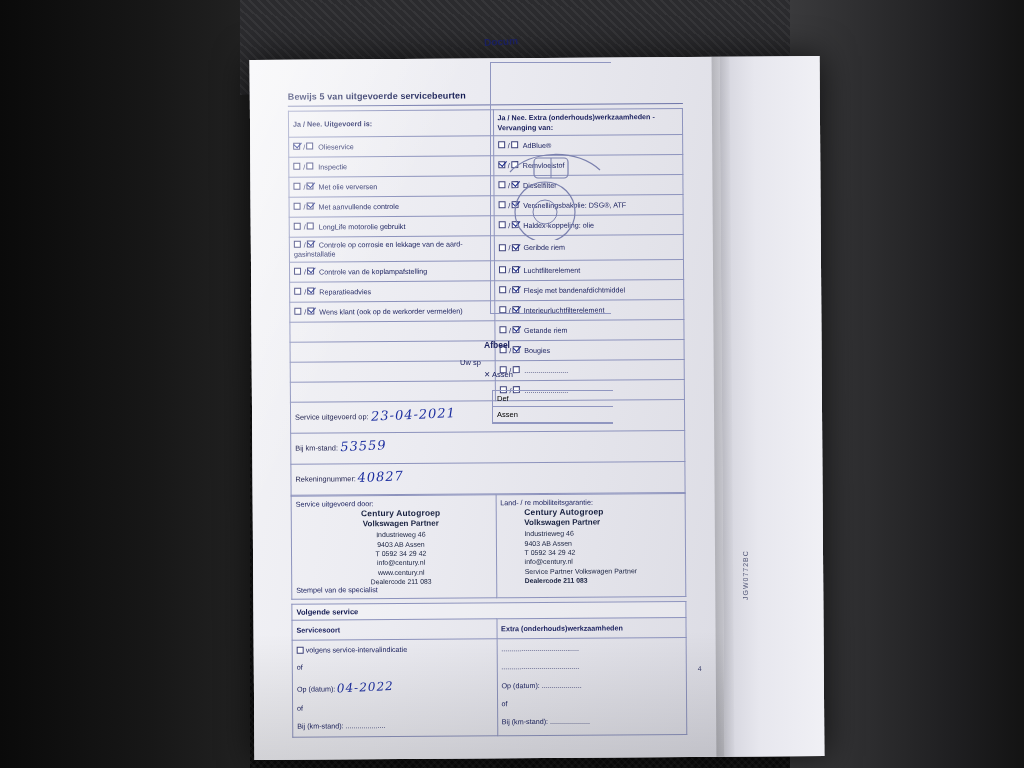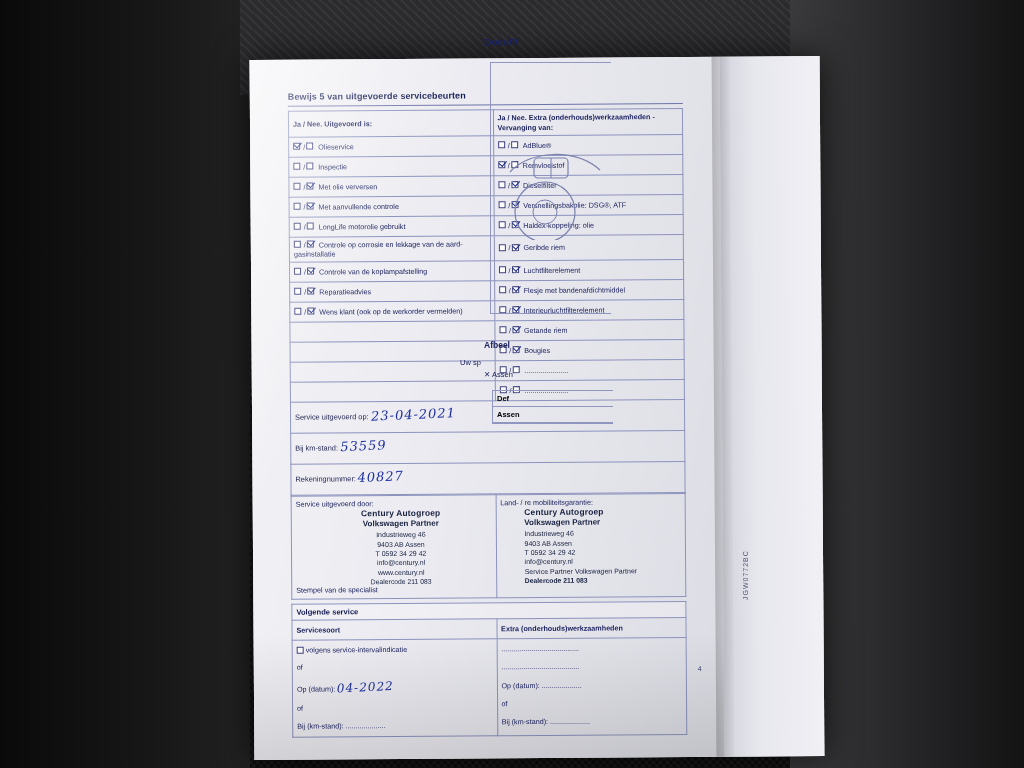--- a/index.html
+++ b/index.html
@@ -145,21 +145,21 @@
   .car-illus{
     position:absolute;left:500px;top:120px;width:120px;height:120px;
   }
   .rp-h{position:absolute;left:484px;top:340px;font-weight:bold;font-size:8.5px;}
   .rp-l1{position:absolute;left:460px;top:358px;}
   .rp-l2{position:absolute;left:484px;top:370px;}
   .rp-tbl{
     position:absolute;left:492px;top:390px;width:120px;
     border:0.9px solid #9096c0;border-right:none;font-size:7.5px;
   }
-  .rp-tbl div{border-bottom:0.9px solid #9096c0;padding:3px 4px;font-weight:bold;}
+  .rp-tbl div{border-bottom:0.9px solid #9096c0;padding:3px 4px;font-weight:normal;}
   .sidecode{
     position:absolute;left:742px;top:600px;
     font-size:7px;color:#555a7a;
     transform:rotate(-90deg);transform-origin:left top;
     letter-spacing:1px;
   }
   .pagemark{
     position:absolute;left:444px;top:608px;font-size:7px;color:#3a3f6d;
   }
 </style>

